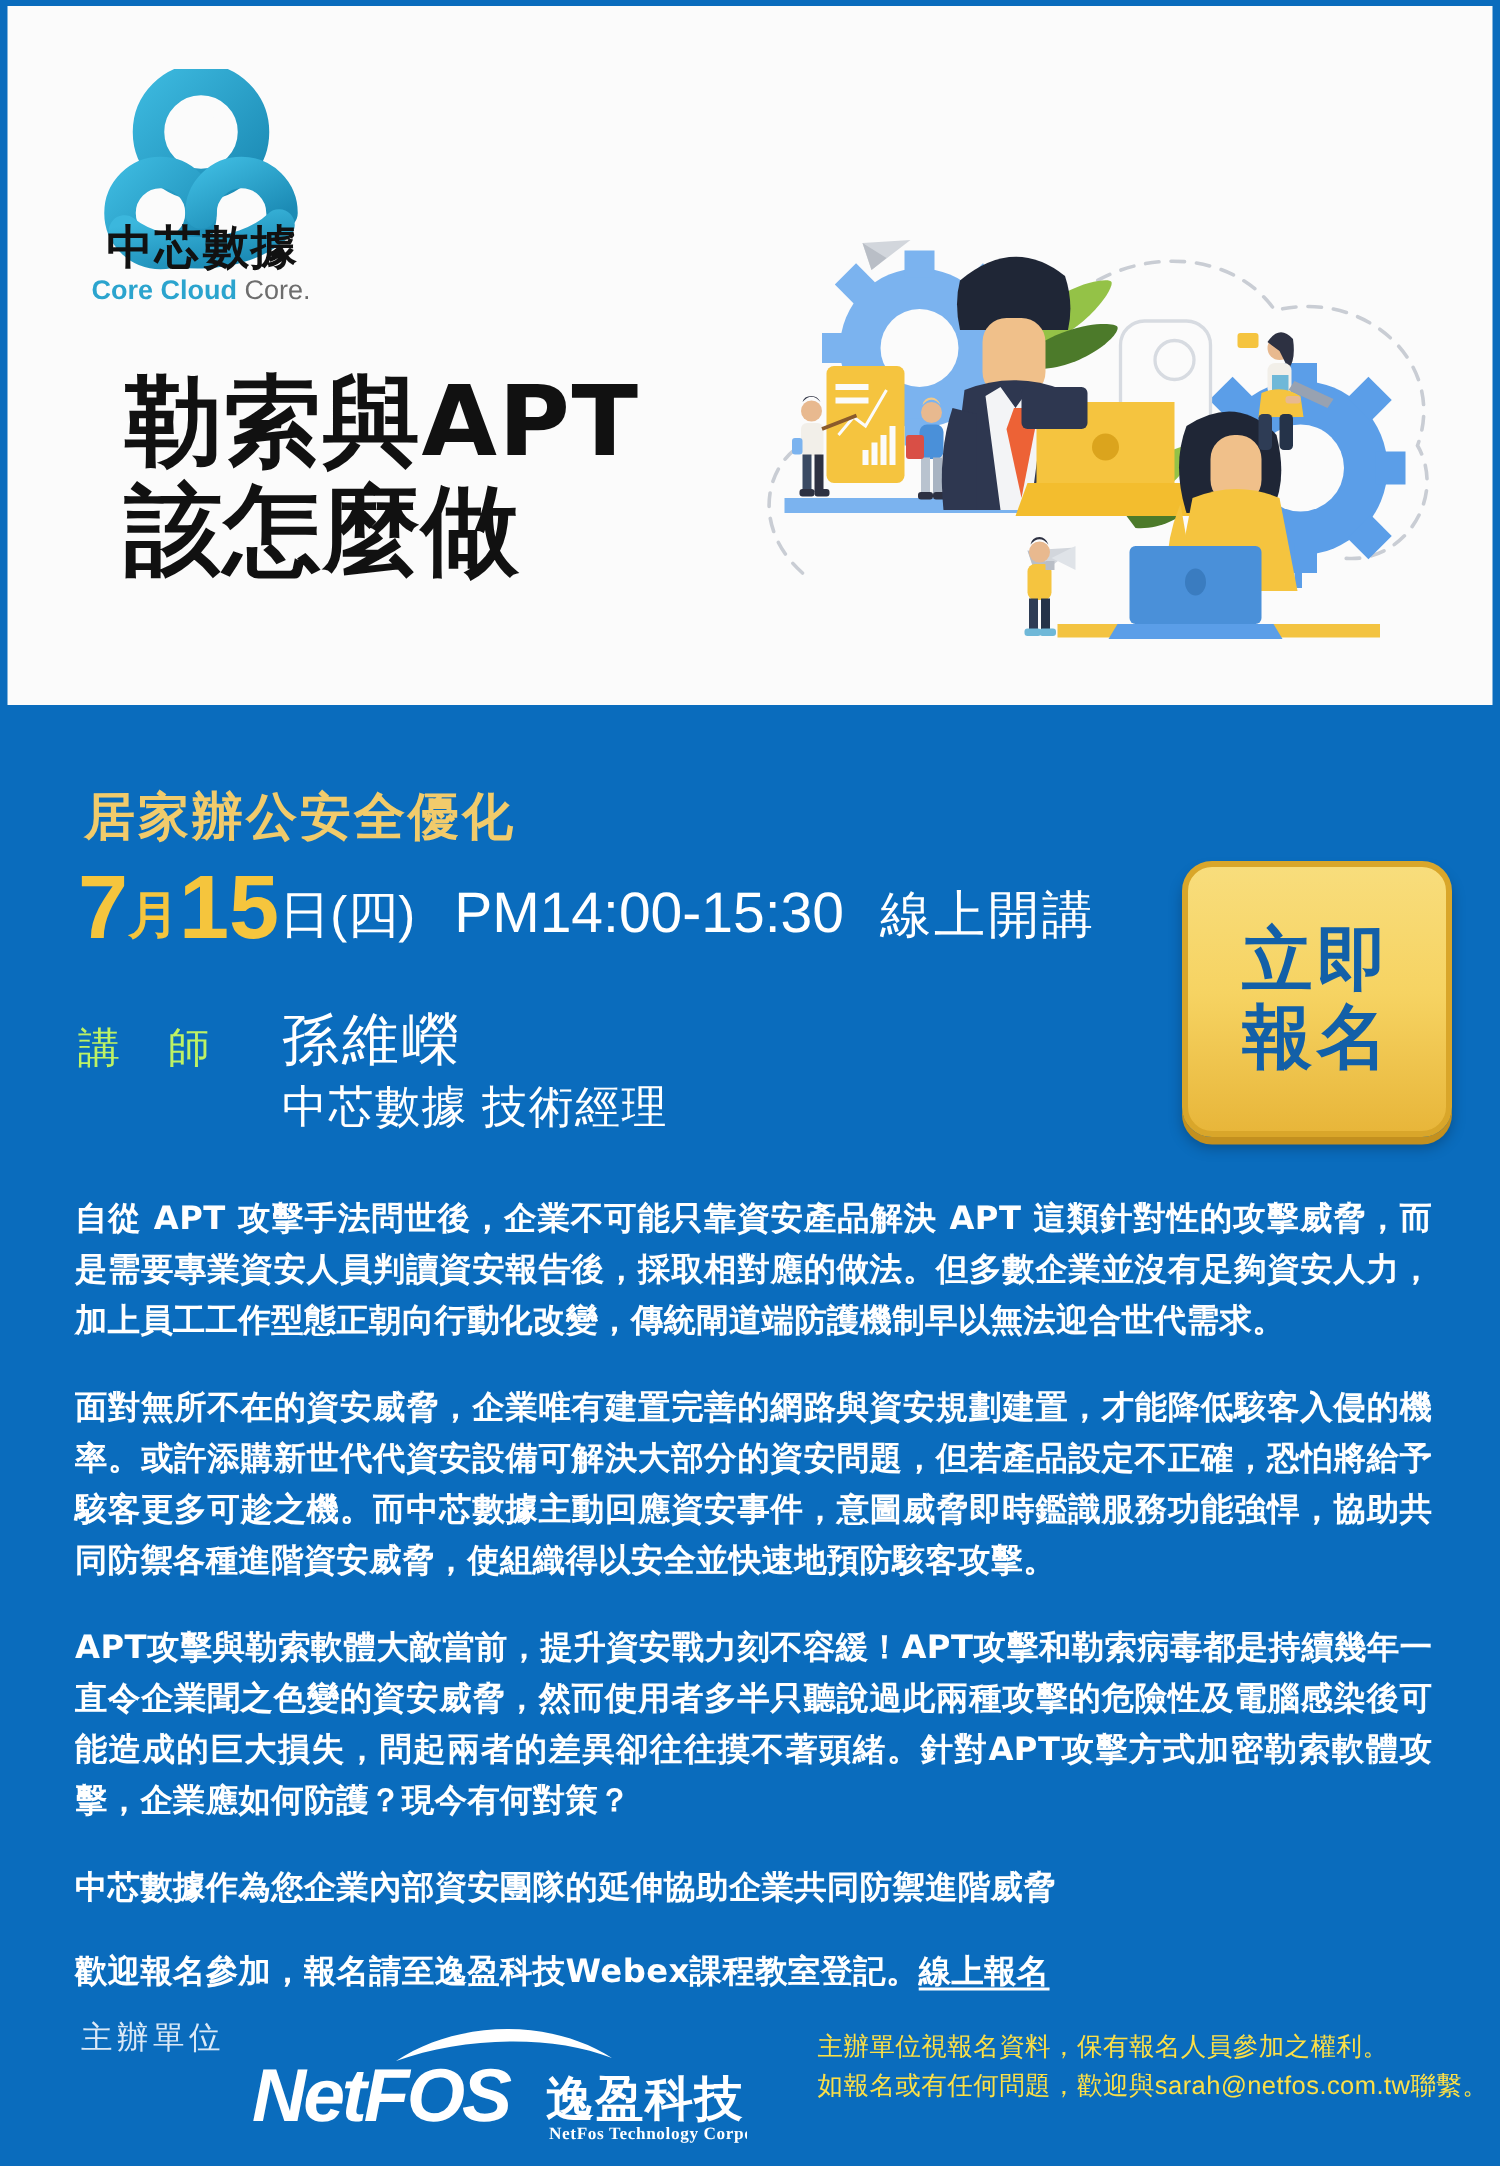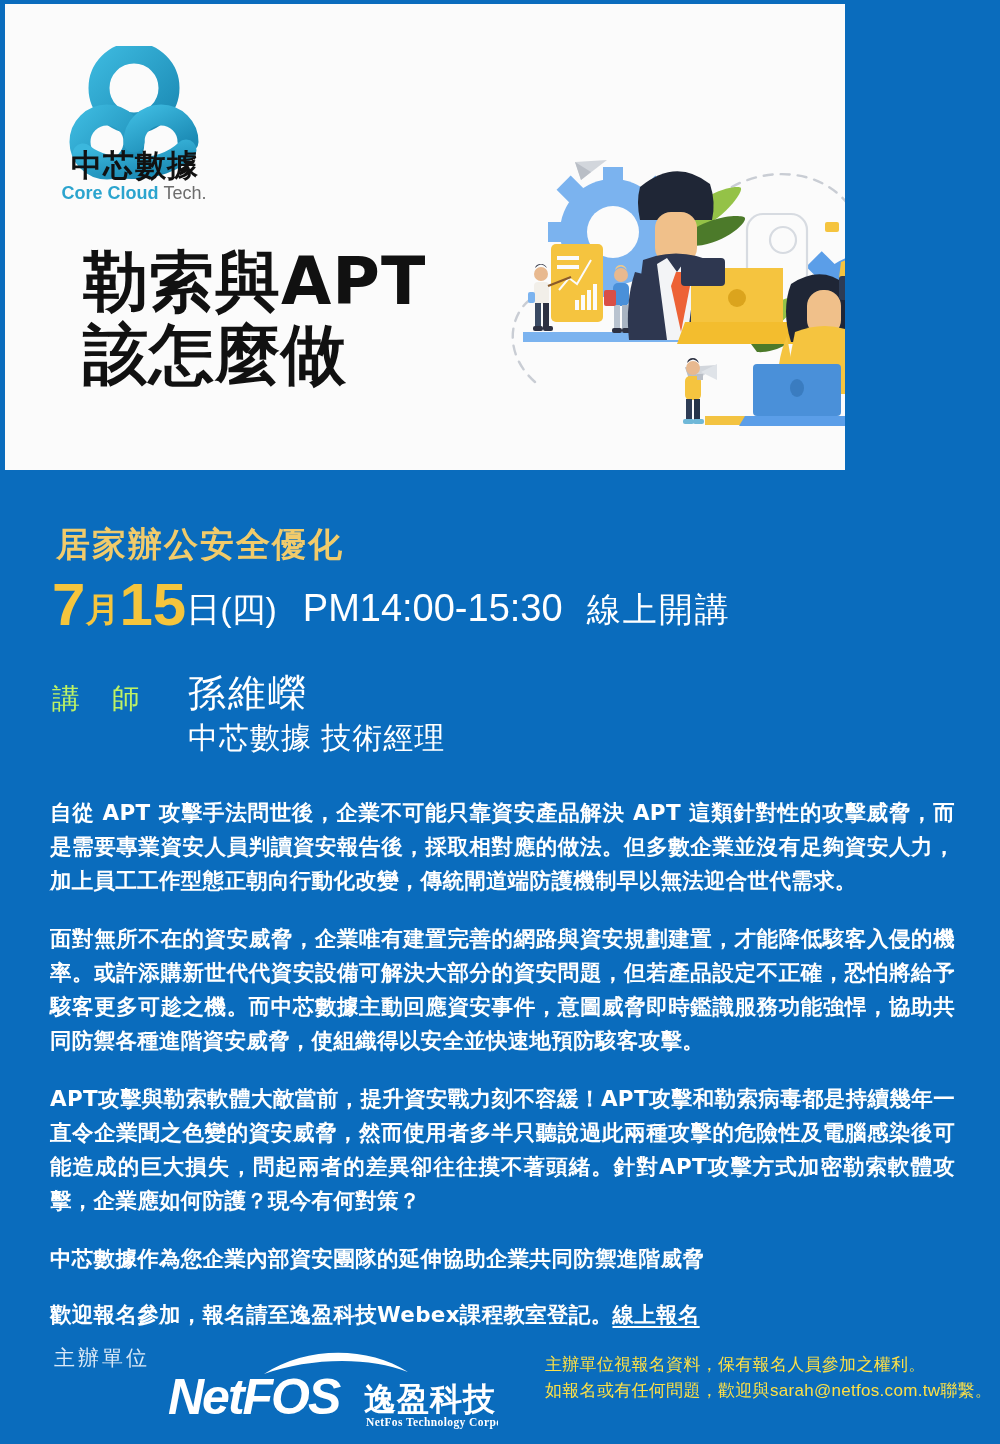--- a/index.html
+++ b/index.html
@@ -13,21 +13,21 @@
     position:relative;
     width:1000px;height:1444px;
     background:#0a6cbd;
     box-sizing:border-box;
     overflow:hidden;
   }
 
   
   .header{
     position:absolute;left:5px;top:4px;
-    width:840px;height:466px;
+    width:990px;height:466px;
     background:#fbfbfb;
     overflow:hidden;
   }
 
   
   .logo{position:absolute;left:48px;top:42px;width:162px;height:152px;}
   .logo svg{display:block;}
   .logo-cn{
     position:absolute;left:50px;top:146px;width:160px;
     font-size:31px;font-weight:bold;color:#111;
@@ -154,21 +154,21 @@
 
         <path d="M135,96 A27,27 0 1 0 81,96" fill="none" stroke="url(#cc)" stroke-width="21" stroke-linecap="round"></path>
 
         <path d="M30,108 C55,128 108,128 133,104" fill="none" stroke="url(#cc)" stroke-width="21" stroke-linecap="round"></path>
         <circle cx="81" cy="42" r="13" fill="#fbfbfb"></circle>
       </svg>
     </div>
     <div class="logo-cn">中芯數據</div>
     <div class="logo-en">
       <span class="c">Core</span><span class="d">&nbsp;</span><span class="c">Cloud</span>
-      <span class="t">Tech.</span>
+      <span class="t">Core.</span>
     </div>
 
     <div class="illus">
       <svg width="510" height="342" viewBox="0 0 510 342">
 
         <path d="M40,250 C-5,210 25,150 70,160 C75,95 150,55 205,85
                  C235,35 320,25 355,75 C415,60 470,110 450,165
                  C470,200 440,245 400,240" fill="none" stroke="#c9cdd4" stroke-width="2.4" stroke-dasharray="9 8" stroke-linecap="round"></path>
 
         <path d="M80,30 L112,28 L86,48 Z" fill="#d2d6dc"></path>
@@ -304,20 +304,24 @@
     <div class="dateline">
       <span class="big">7</span><span class="mid">月</span><span class="big">15</span><span class="day">日</span><span class="day">(四)</span><span class="time">PM14:00-15:30</span><span class="mode">線上開講</span>
     </div>
 
     <div class="speaker">
       <div class="lbl">講 師</div>
       <div class="nm">孫維嶸</div>
       <div class="role">中芯數據 技術經理</div>
     </div>
 
+    <div class="cta">
+      <span>立即</span>
+      <span>報名</span>
+    </div>
 
     <div class="copy">
       <p>自從 APT 攻擊手法問世後，企業不可能只靠資安產品解決 APT 這類針對性的攻擊威脅，而是需要專業資安人員判讀資安報告後，採取相對應的做法。但多數企業並沒有足夠資安人力，加上員工工作型態正朝向行動化改變，傳統閘道端防護機制早以無法迎合世代需求。</p>
       <p>面對無所不在的資安威脅，企業唯有建置完善的網路與資安規劃建置，才能降低駭客入侵的機率。或許添購新世代代資安設備可解決大部分的資安問題，但若產品設定不正確，恐怕將給予駭客更多可趁之機。而中芯數據主動回應資安事件，意圖威脅即時鑑識服務功能強悍，協助共同防禦各種進階資安威脅，使組織得以安全並快速地預防駭客攻擊。</p>
       <p>APT攻擊與勒索軟體大敵當前，提升資安戰力刻不容緩！APT攻擊和勒索病毒都是持續幾年一直令企業聞之色變的資安威脅，然而使用者多半只聽說過此兩種攻擊的危險性及電腦感染後可能造成的巨大損失，問起兩者的差異卻往往摸不著頭緒。針對APT攻擊方式加密勒索軟體攻擊，企業應如何防護？現今有何對策？</p>
       <p class="tight">中芯數據作為您企業內部資安團隊的延伸協助企業共同防禦進階威脅</p>
       <p><span>歡迎報名參加，報名請至逸盈科技Webex課程教室登記。</span><a class="inline-link" href="#">線上報名</a></p>
     </div>
   </div>
 

